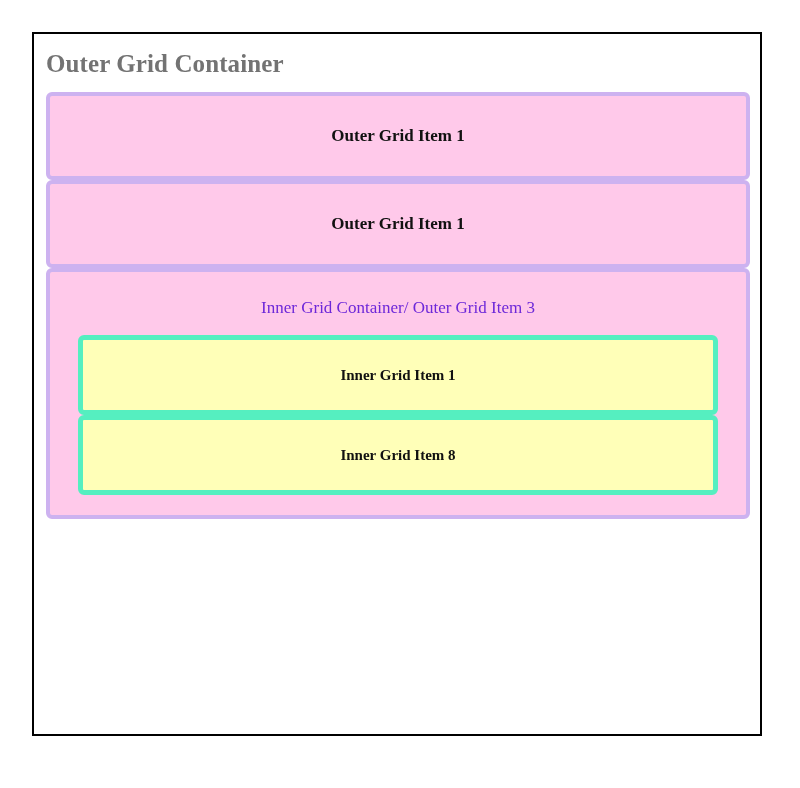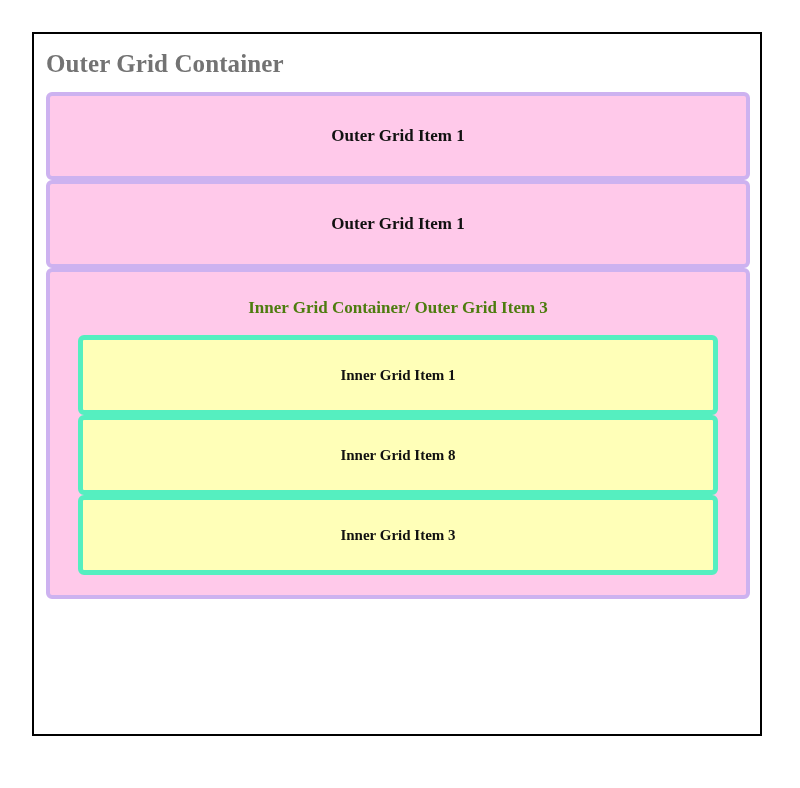--- a/index.html
+++ b/index.html
@@ -70,22 +70,22 @@
     background: #ffc9ea;
     border: 4px solid #cdb2f0;
     border-radius: 6px;
     box-sizing: border-box;
     display: block;
     padding: 0 0 20px 0;
   }
 
   .inner-grid-title {
     font-size: 17px;
-    font-weight: bold;
-    color: #4d7c0f;
+    font-weight: normal;
+    color: #6d28d9;
     text-align: center;
     padding: 27px 0 0 0;
     margin: 0 0 18px 0;
     line-height: 1.1;
   }
 
   .inner-grid {
     display: grid;
     grid-template-columns: 1fr;
     row-gap: 0px;
@@ -131,22 +131,19 @@
       <div class="inner-grid">
 
         <div class="inner-item">
           <span>Inner Grid Item 1</span>
         </div>
 
         <div class="inner-item">
           <span>Inner Grid Item 8</span>
         </div>
 
-        <div class="inner-item">
-          <span>Inner Grid Item 3</span>
-        </div>
 
       </div>
     </div>
 
 
   </div>
 </div>
 
 </body></html>

